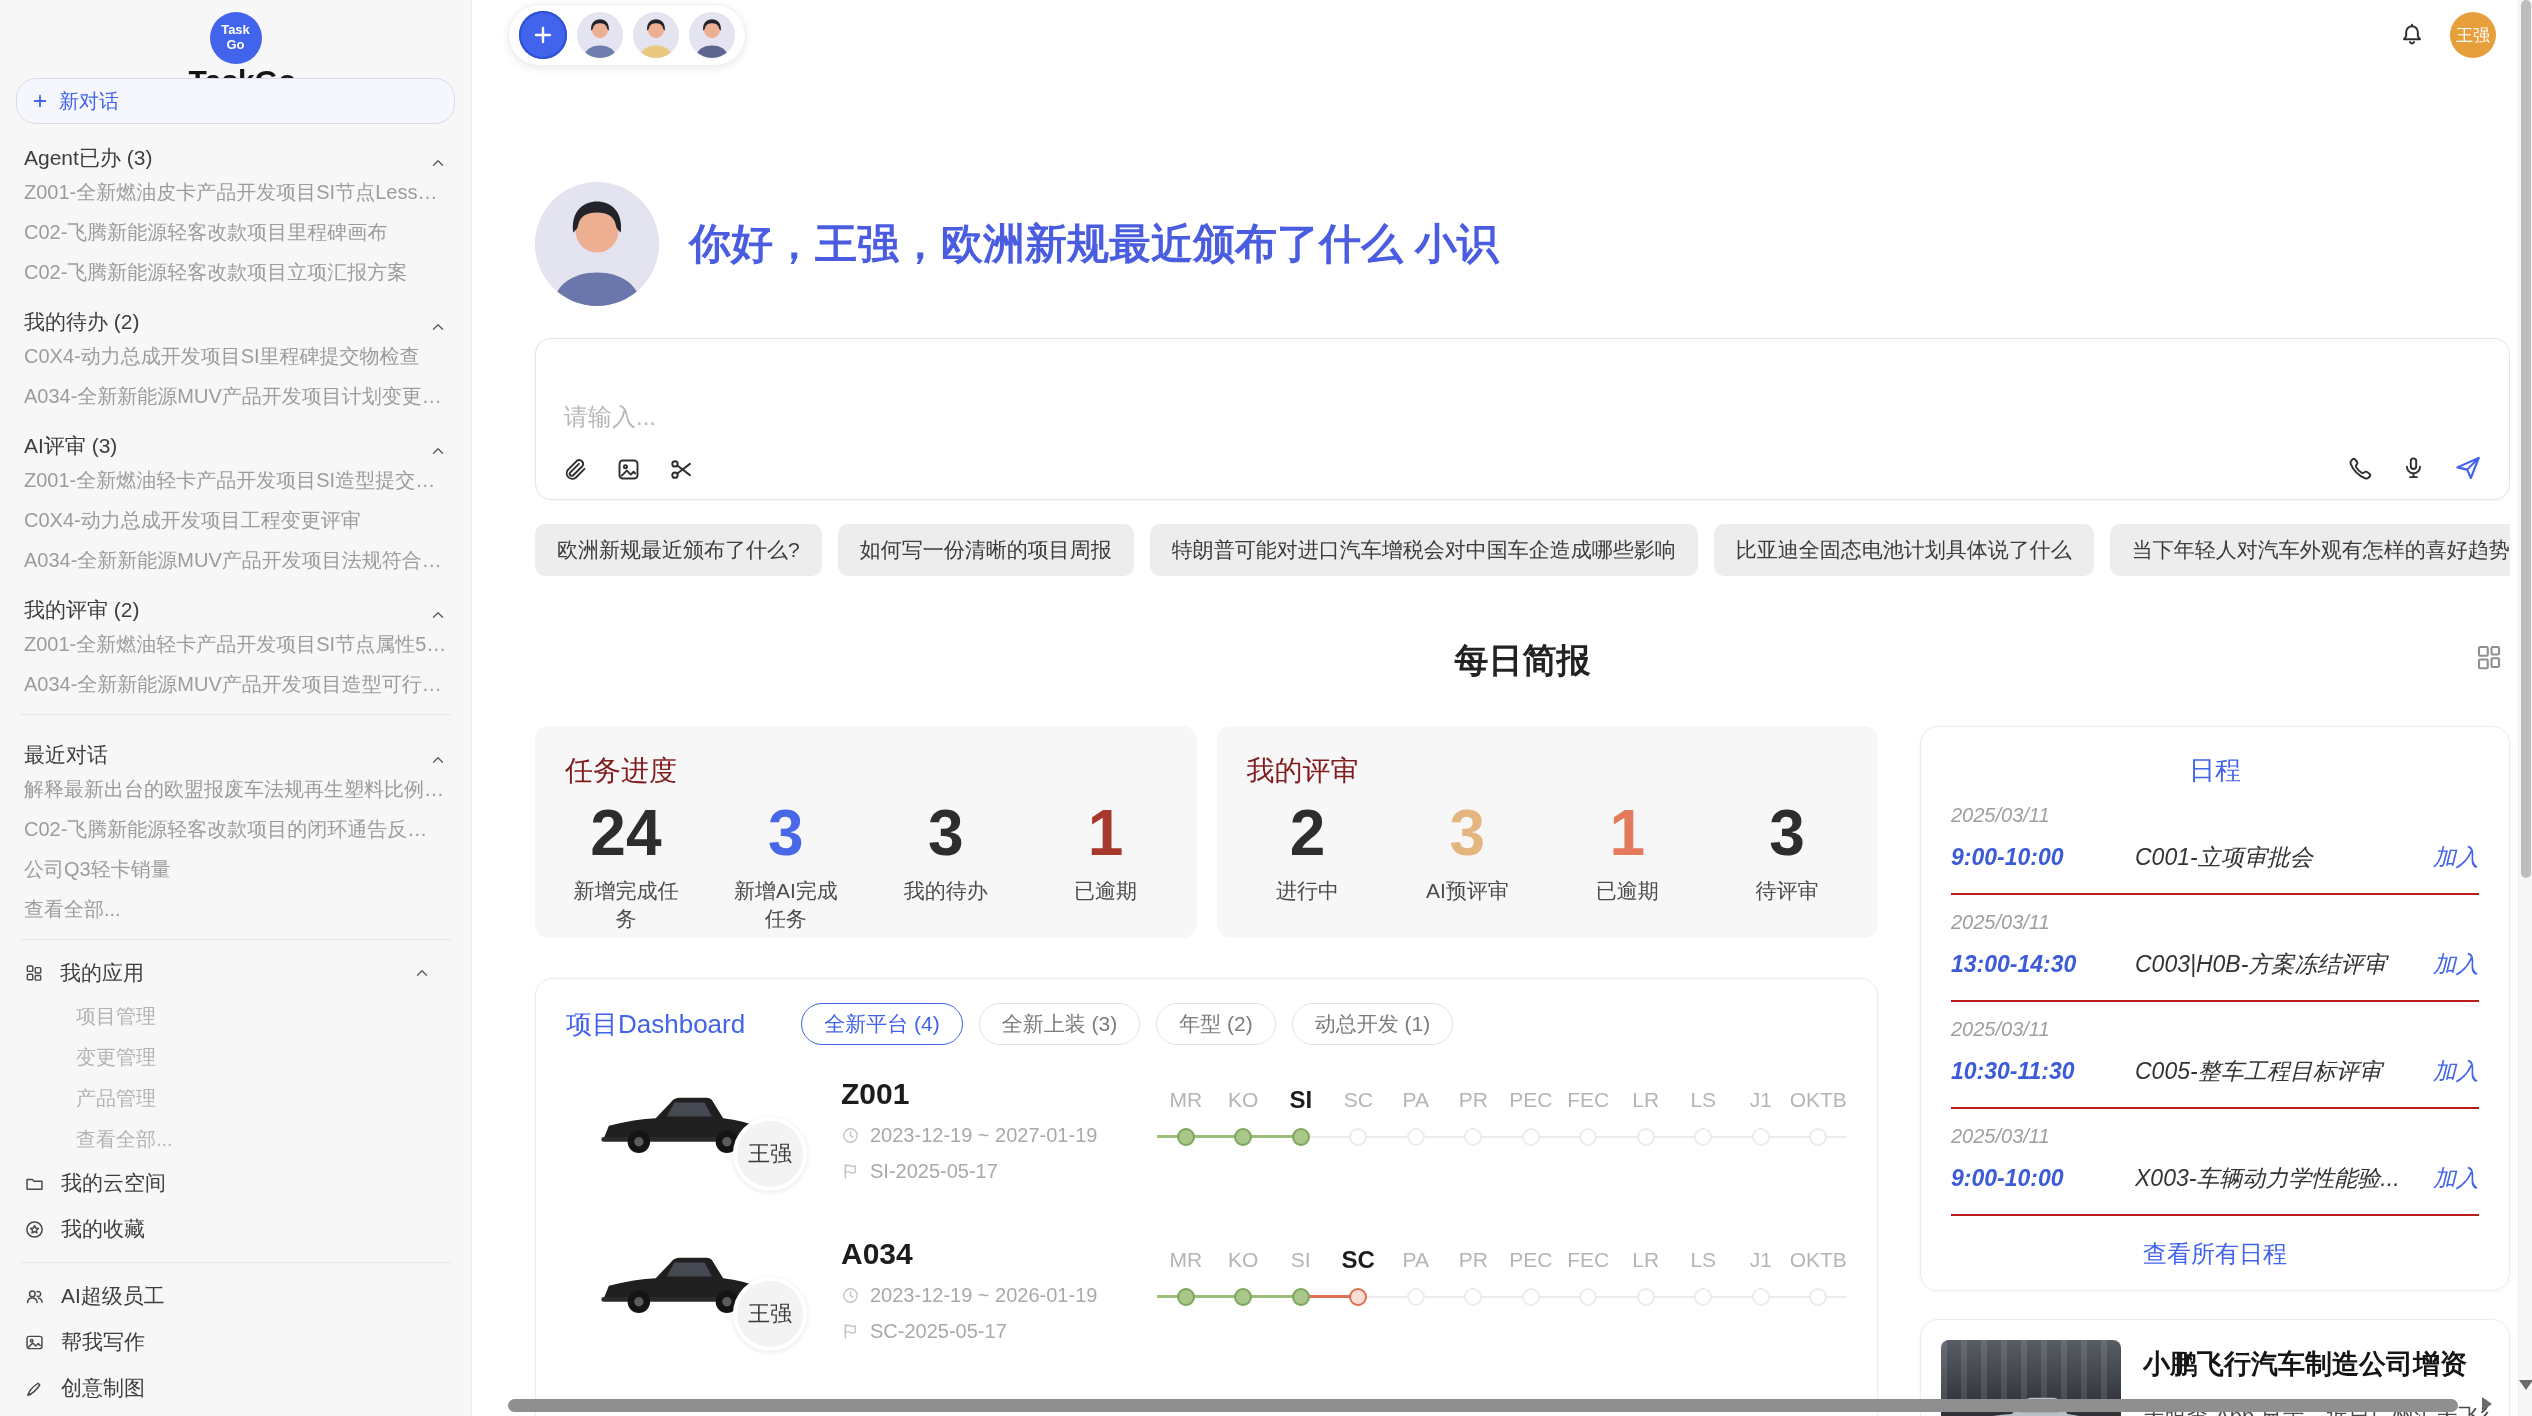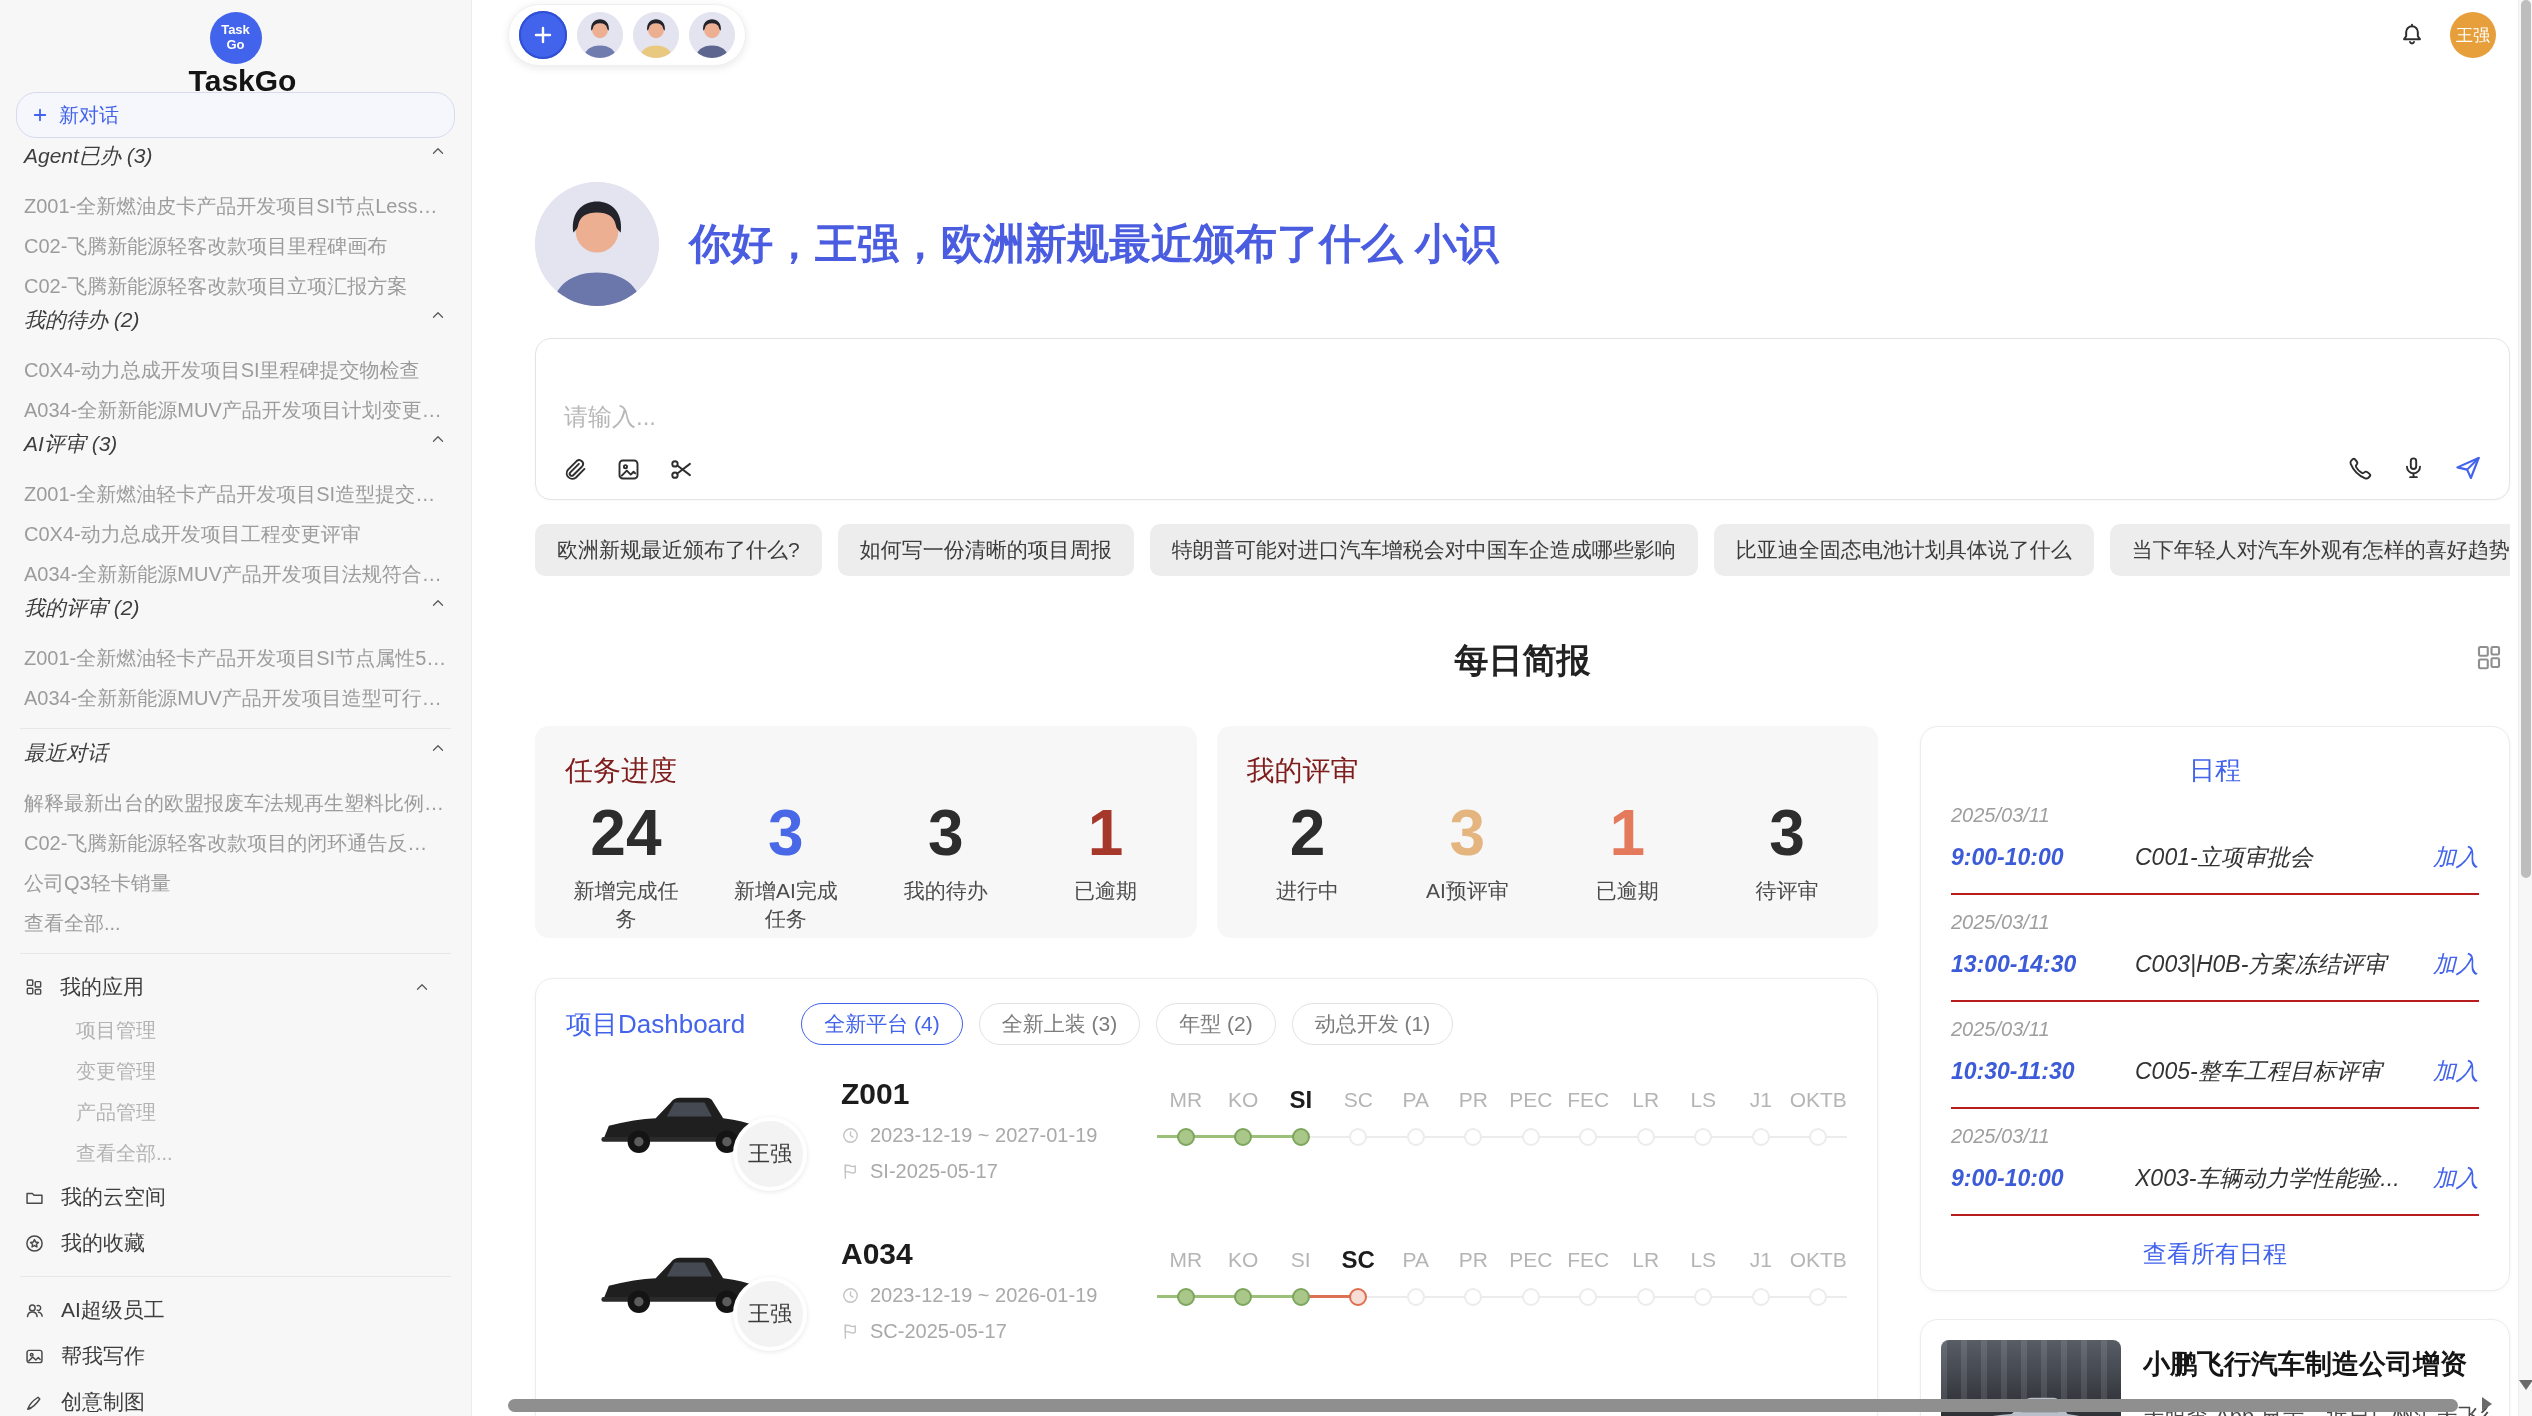--- a/index.html
+++ b/index.html
@@ -9,27 +9,27 @@
 
   
   .sidebar { width:472px; flex:none; background:#f7f7f8; border-right:1px solid #ececec;
     padding:0 16px; overflow:hidden; display:flex; flex-direction:column; }
   .side-header { display:flex; align-items:center; margin-top:12px; height:56px;flex-direction:column; }
   .logo-circle { width:52px; height:52px; border-radius:50%; background:#4263eb; color:#fff;
     display:flex; flex-direction:column; align-items:center; justify-content:center;
     font-size:13px; line-height:1.15; font-weight:600; flex:none; }
   .app-title { font-size:30px; font-weight:700; color:#141414; margin-left:14px; flex:1; }
   .collapse-btn { color:#4b4b4b; width:26px; height:26px; cursor:pointer; }
-  .new-chat { margin-top:24px; height:46px; border:1px solid #d6daee; background:#f6f7fc;
+  .new-chat { margin-top:10px; height:46px; border:1px solid #d6daee; background:#f6f7fc;
     border-radius:20px; display:flex; align-items:center; padding:0 14px; color:#4263eb;
     font-size:20px; cursor:pointer; flex:none; }
   .new-chat .icon { width:18px; height:18px; margin-right:10px; color:#4263eb; }
   .side-scroll { flex:1; overflow:hidden; margin-top:4px; }
-  .side-sec-header { display:flex; align-items:flex-start; justify-content:space-between;
-    padding:0 8px; height:44px; cursor:pointer;font-style:italic; }
+  .side-sec-header { display:flex; align-items:flex-end; justify-content:space-between;
+    padding:0 8px; height:44px; cursor:pointer; }
   .side-sec-title { font-size:21px; color:#3e3e3e; }
   .side-sec-header .icon { width:18px; height:18px; color:#5a5a5a; }
   .side-item { font-size:20px; color:#9c9c9c; padding:0 8px; height:40px; line-height:40px;
     white-space:nowrap; overflow:hidden; text-overflow:ellipsis; cursor:pointer; }
   .side-divider { border-top:1px solid #e7e7e8; margin:10px 4px; }
   .apps-header { display:flex; align-items:center; padding:0 8px; height:46px; cursor:pointer; }
   .apps-header .icon { width:20px; height:20px; color:#4a4a4a; margin-right:16px; }
   .apps-header .apps-title { font-size:21px; color:#3e3e3e; flex:1; }
   .apps-header .chev { width:18px; height:18px; color:#5a5a5a; }
   .side-subitem { font-size:20px; color:#b3b3b3; padding-left:60px; height:41px; line-height:41px;

